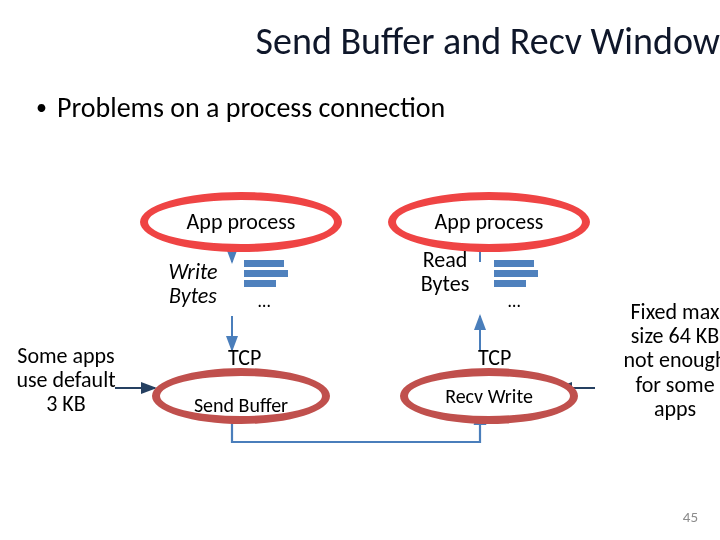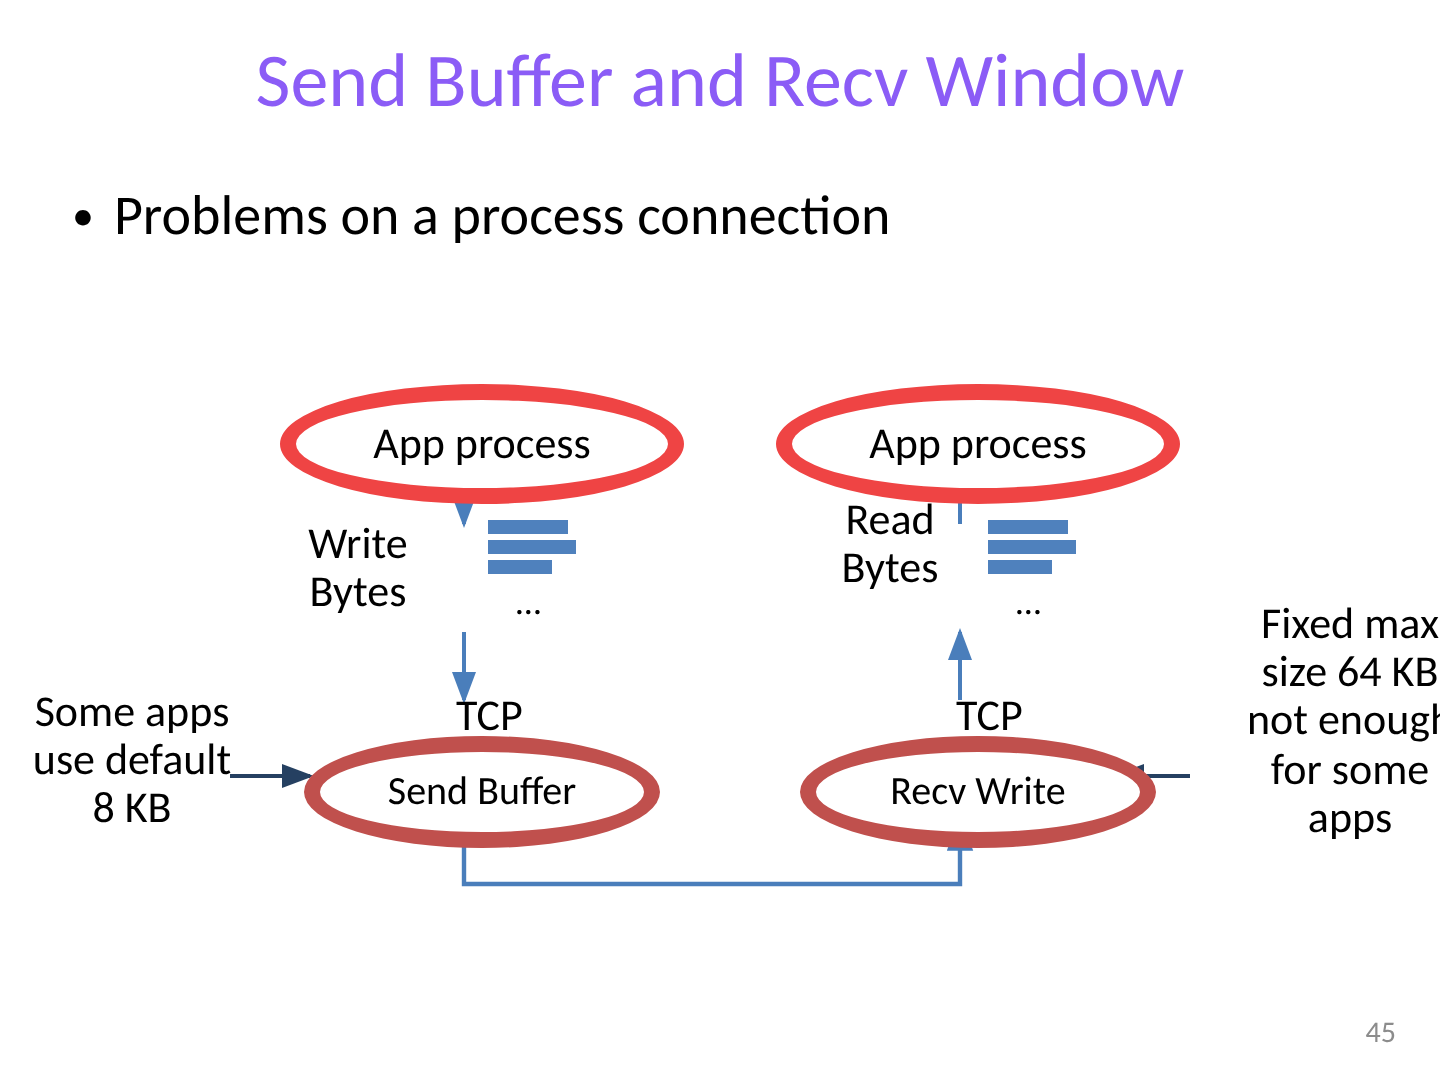--- a/index.html
+++ b/index.html
@@ -9,22 +9,22 @@
     height: 540px;
     background: #ffffff;
     font-family: Calibri, Arial, sans-serif;
     color: #000000;
     position: relative;
     overflow: hidden;
   }
 
   .title {
     font-size: 38px;
-    color: #8b5cf6;
-    text-align: center;
+    color: #0f172a;
+    text-align: right;
     margin-top: 18px;
     font-weight: 400;
   }
 
   .bullet-row {
     font-size: 28px;
     color: #000;
     margin: 26px 0 0 36px;
   }
   .bullet-row .dot {
@@ -112,33 +112,33 @@
 
   <line x1="115" y1="388" x2="155" y2="388" stroke="#254061" stroke-width="2" marker-end="url(#arrowDark)"></line>
 
   <line x1="595" y1="388" x2="558" y2="388" stroke="#254061" stroke-width="2" marker-end="url(#arrowDark)"></line>
 </svg>
 
 <div class="bubble abs" style="left:140px; top:192px; width:186px; height:44px;">
   <span class="label">App process</span>
 </div>
 
-<div class="label abs" style="left:144px; top:260px; width:70px; white-space:pre-line;">Write
+<div class="label abs" style="left:158px; top:260px; width:70px; white-space:pre-line;font-style:italic;">Write
 Bytes</div>
 
 <div class="bars-col" style="left:244px; top:260px;">
   <div class="bar" style="width:40px;"></div>
   <div class="bar" style="width:44px;"></div>
   <div class="bar" style="width:32px;"></div>
 </div>
 <div class="abs" style="left:258px; top:290px; font-size:18px; letter-spacing:1px;">…</div>
 
 <div class="tcp abs" style="left:210px; top:344px;">TCP</div>
 
-<div class="bubble orange abs" style="left:152px; top:368px; width:162px; height:40px;">
+<div class="bubble orange abs" style="left:152px; top:368px; width:162px; height:40px;align-items:flex-end;">
   <span class="label small">Send Buffer</span>
 </div>
 
 <div class="bubble abs" style="left:388px; top:192px; width:186px; height:44px;">
   <span class="label">App process</span>
 </div>
 
 <div class="label abs" style="left:412px; top:248px; width:66px; white-space:pre-line;">Read
 Bytes</div>
 
@@ -148,17 +148,17 @@
   <div class="bar" style="width:32px;"></div>
 </div>
 <div class="abs" style="left:508px; top:290px; font-size:18px; letter-spacing:1px;">…</div>
 
 <div class="tcp abs" style="left:460px; top:344px;">TCP</div>
 
 <div class="bubble orange abs" style="left:400px; top:368px; width:162px; height:40px;">
   <span class="label small">Recv Write</span>
 </div>
 
-<div class="label abs" style="left:12px; top:344px; width:108px; font-size:22px; line-height:1.1; text-align:center;">Some apps use default 8 KB</div>
+<div class="label abs" style="left:12px; top:344px; width:108px; font-size:22px; line-height:1.1; text-align:center;">Some apps use default 3 KB</div>
 
 <div class="label abs" style="left:616px; top:300px; width:118px; font-size:22px; line-height:1.1; text-align:center;">Fixed max size 64 KB not enough for some apps</div>
 
 <div class="slide-num">45</div>
 
 </body></html>

